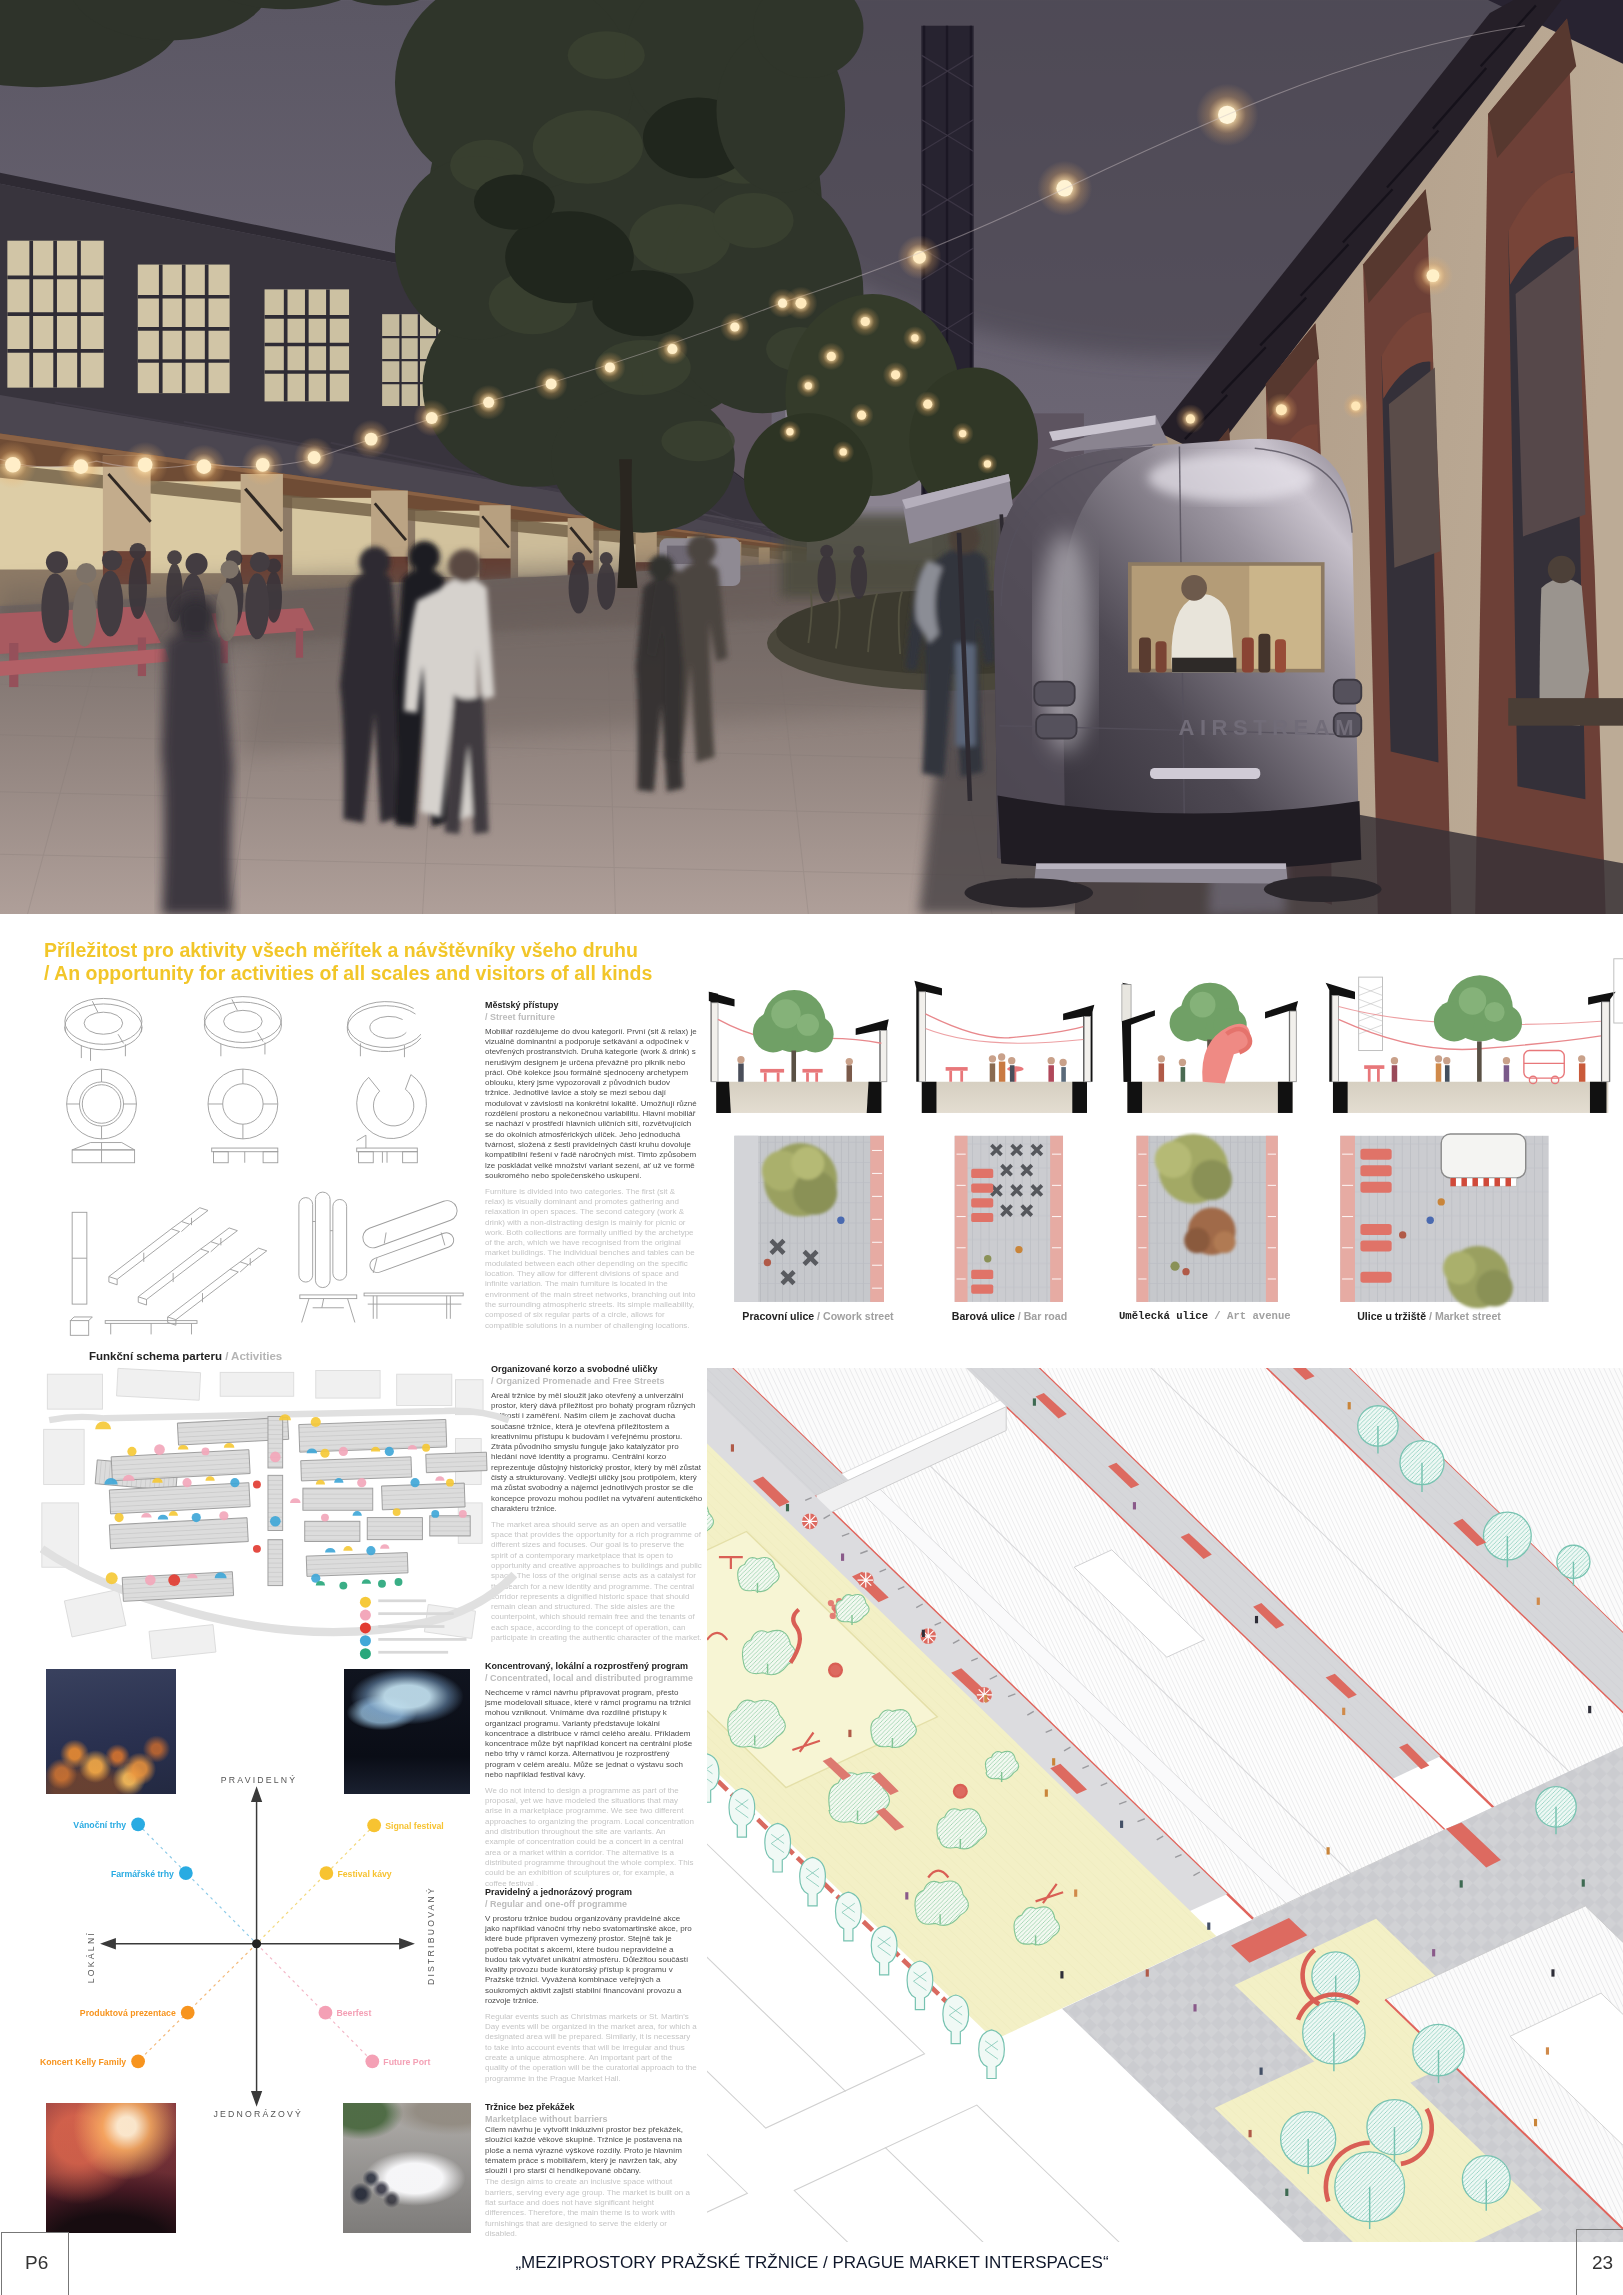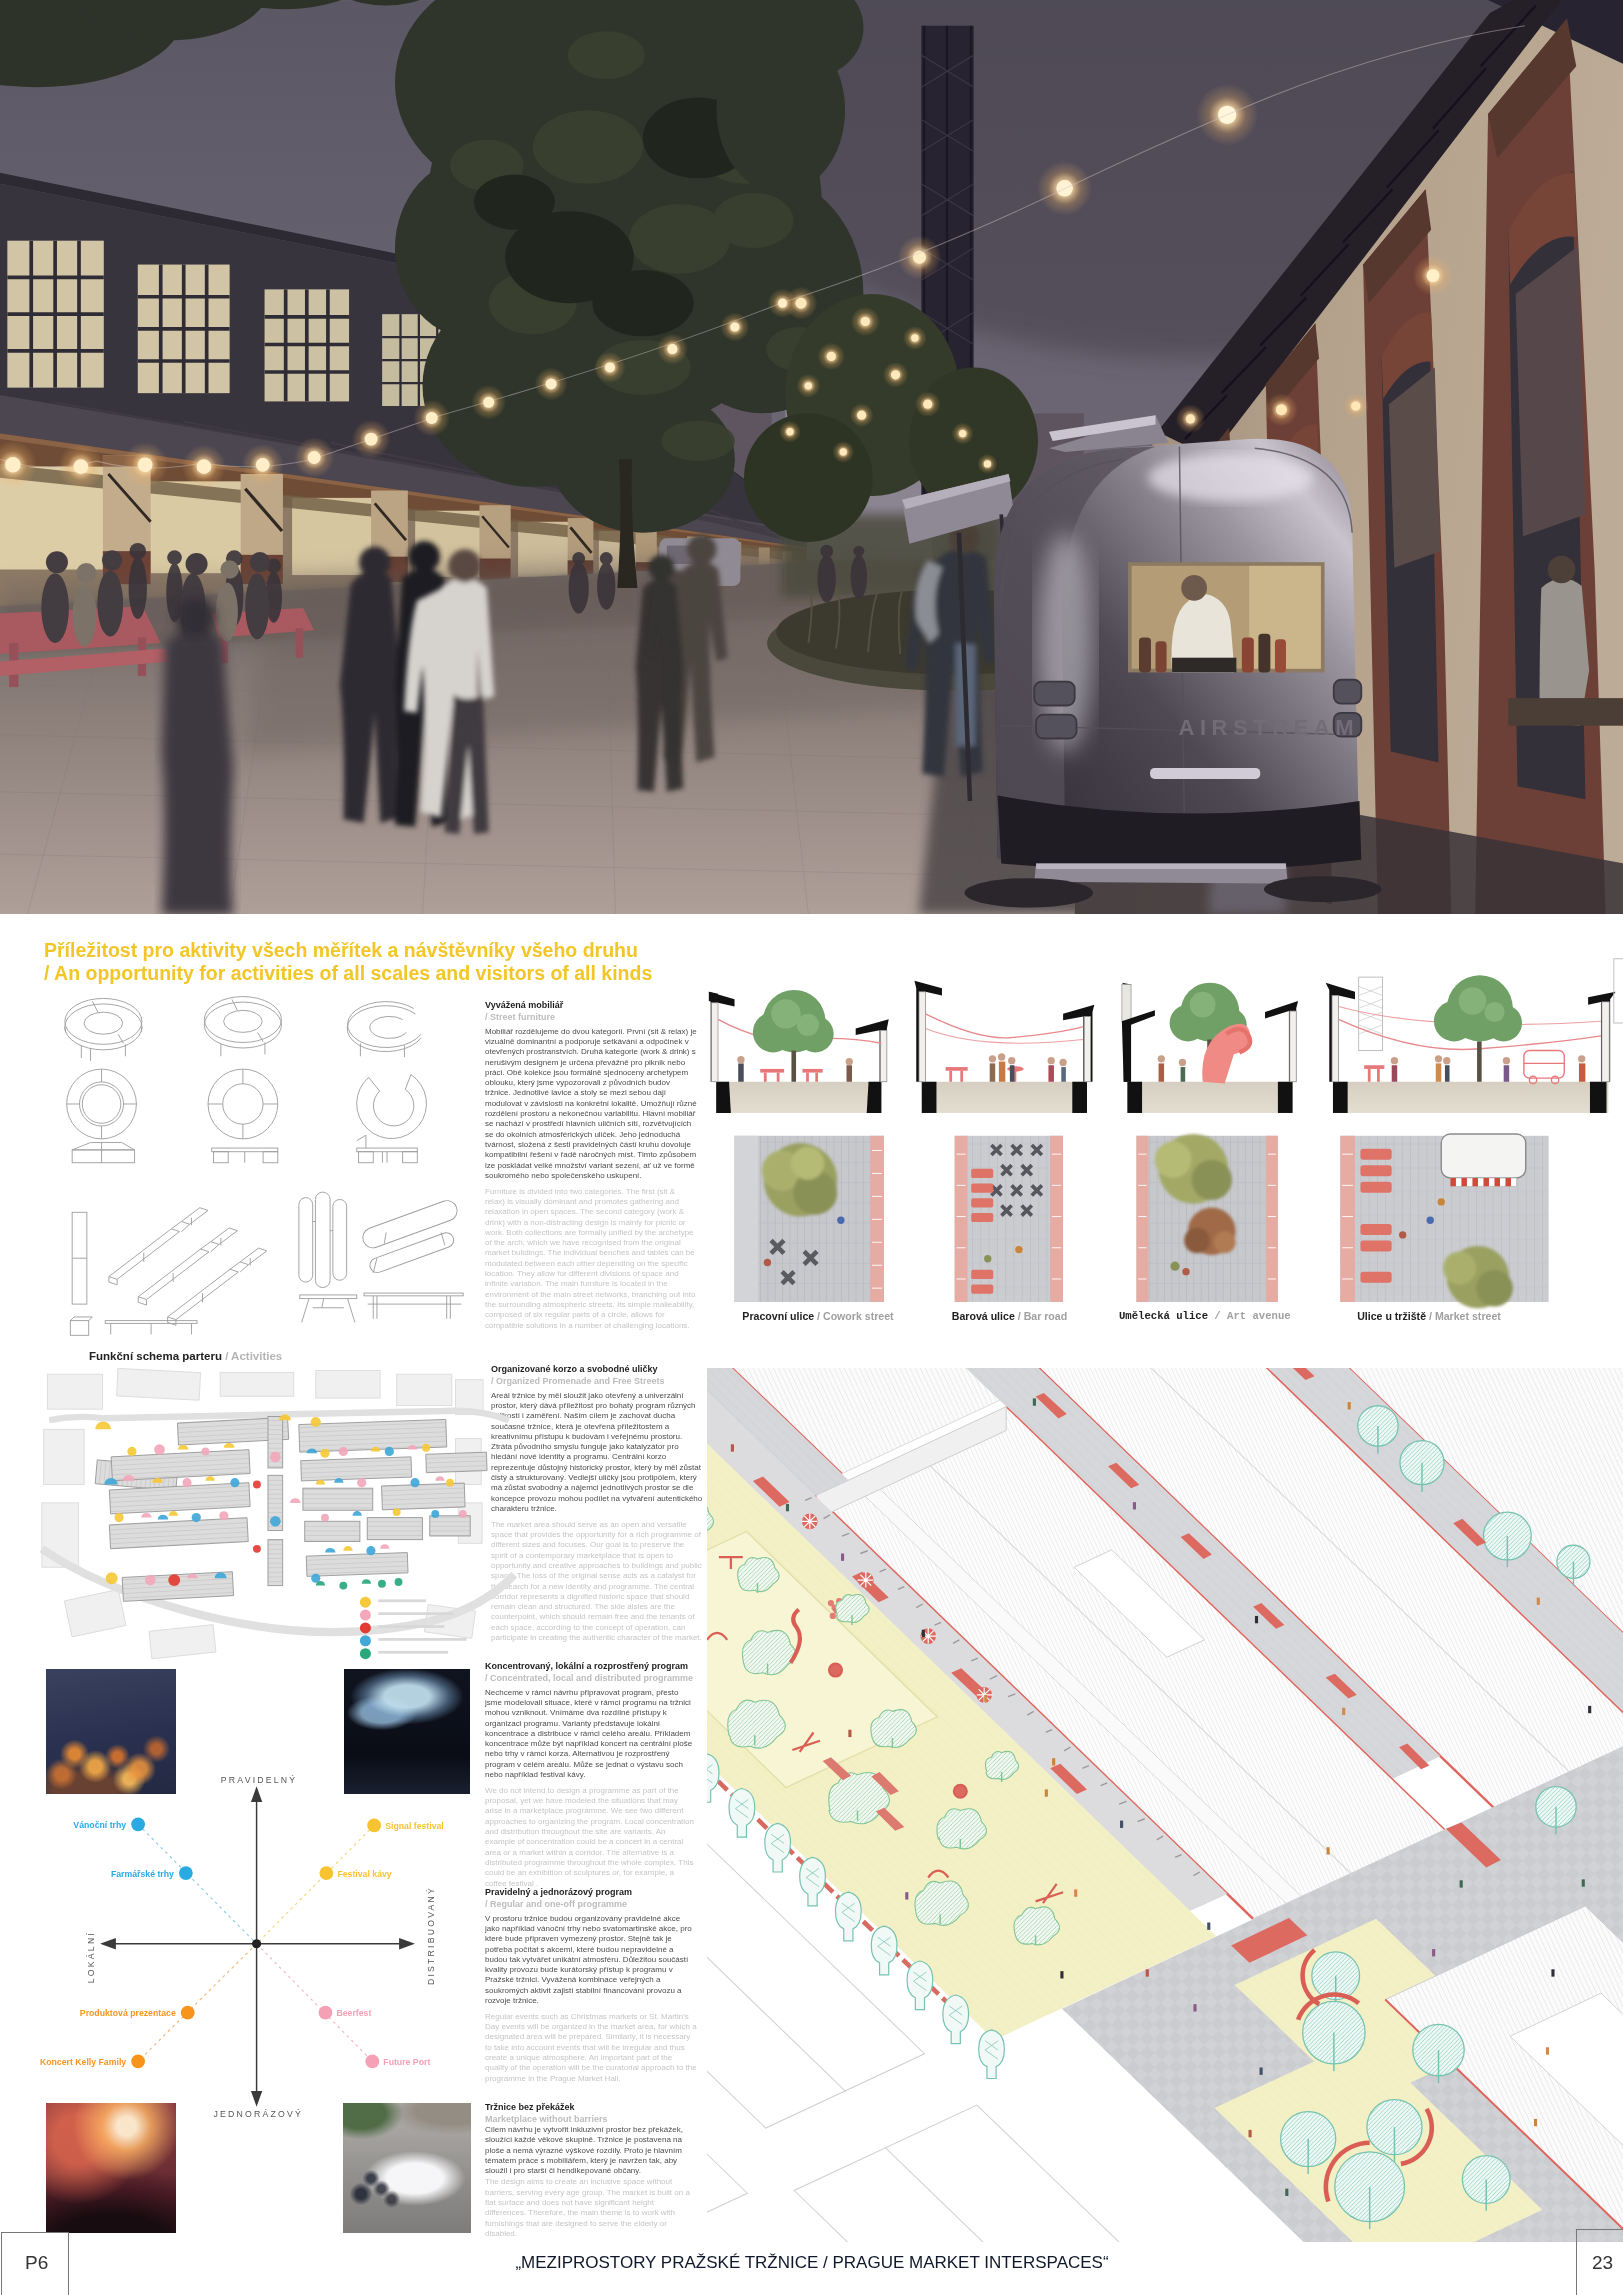--- a/index.html
+++ b/index.html
@@ -756,21 +756,21 @@
       <line x1="370" y1="331" x2="370" y2="356"></line>
       <line x1="450" y1="331" x2="450" y2="356"></line>
       <line x1="446" y1="331" x2="446" y2="356"></line>
       <line x1="360" y1="340" x2="462" y2="340"></line>
     </g>
 </svg>
 
 <div class="abs" style="left:46px;top:1350px;font-size:11.5px;"><b style="color:#222;margin-left:43px;">Funkční schema parteru</b> <span style="color:#b5b5b5;font-weight:bold;margin-top:14px;"> / Activities</span></div>
 
 <div class="abs" style="left:485px;top:999px;width:212px;">
-<div class="bh">Vyvážená mobiliář</div>
+<div class="bh">Městský přístupy</div>
 <div class="gh">/ Street furniture</div>
 <div class="cz" style="margin-top:3.7px;">Mobiliář rozdělujeme do dvou kategorií. První (sit &amp; relax) je vizuálně dominantní a podporuje setkávání a&nbsp;odpočinek v otevřených prostranstvích. Druhá kategorie (work &amp; drink) s nerušivým designem je určena převážně pro piknik nebo práci. Obě kolekce jsou formálně sjednoceny archetypem oblouku, který jsme vypozorovali z původních budov tržnice. Jednotlivé lavice a stoly se mezi sebou dají modulovat v závislosti na konkrétní lokalitě. Umožňují různé rozdělení prostoru a nekonečnou variabilitu. Hlavní mobiliář se nachází v&nbsp;prostředí hlavních uličních sítí, rozvětvujících se do okolních atmosférických uliček. Jeho jednoduchá tvárnost, složená z šesti pravidelných částí kruhu dovoluje kompatibilní řešení v řadě náročných míst. Timto způsobem lze poskládat velké množství variant sezení, ať už ve formě soukromého nebo společenského uskupení.</div>
 <div class="en" style="margin-top:5.5px;">Furniture is divided into two categories. The first (sit &amp; relax) is visually dominant and promotes gathering and relaxation in open spaces. The second category (work &amp; drink) with a non-distracting design is mainly for picnic or work. Both collections are formally unified by the archetype of the arch, which we have recognised from the original market buildings. The individual benches and tables can be modulated between each other depending on the specific location. They allow for different divisions of space and infinite variation. The main furniture is located in the environment of the main street networks, branching out into the surrounding atmospheric streets. Its simple malleability, composed of six regular parts of a circle, allows for compatible solutions in a number of challenging locations.</div>
 </div>
 
 <div class="abs" style="left:485px;top:1363px;width:212px;margin-left:6px;">
 <div class="bh">Organizované korzo a svobodné uličky</div>
 <div class="gh">/ Organized Promenade and Free Streets</div>
 <div class="cz" style="margin-top:3.7px;">Areál tržnice by měl sloužit jako otevřený a univerzální prostor, který dává příležitost pro bohatý program různých velikostí i zaměření. Naším cílem je zachovat ducha současné tržnice, která je otevřená příležitostem a kreativnímu přístupu k budovám i veřejnému prostoru. Ztráta původního smyslu funguje jako katalyzátor pro hledání nové identity a programu. Centrální korzo reprezentuje důstojný historický prostor, který by měl zůstat čistý a strukturovaný. Vedlejší uličky jsou protipólem, který má zůstat svobodný a nájemci jednotlivých prostor se dle koncepce provozu mohou podílet na vytváření autentického charakteru tržnice.</div>
 <div class="en" style="margin-top:5.5px;">The market area should serve as an open and versatile space that provides the opportunity for a rich programme of different sizes and focuses. Our goal is to preserve the spirit of a contemporary marketplace that is open to opportunity and creative approaches to buildings and public space. The loss of the original sense acts as a catalyst for the search for a new identity and programme. The central corridor represents a dignified historic space that should remain clean and structured. The side aisles are the counterpoint, which should remain free and the tenants of each space, according to the concept of operation, can participate in creating the authentic character of the market.</div>

